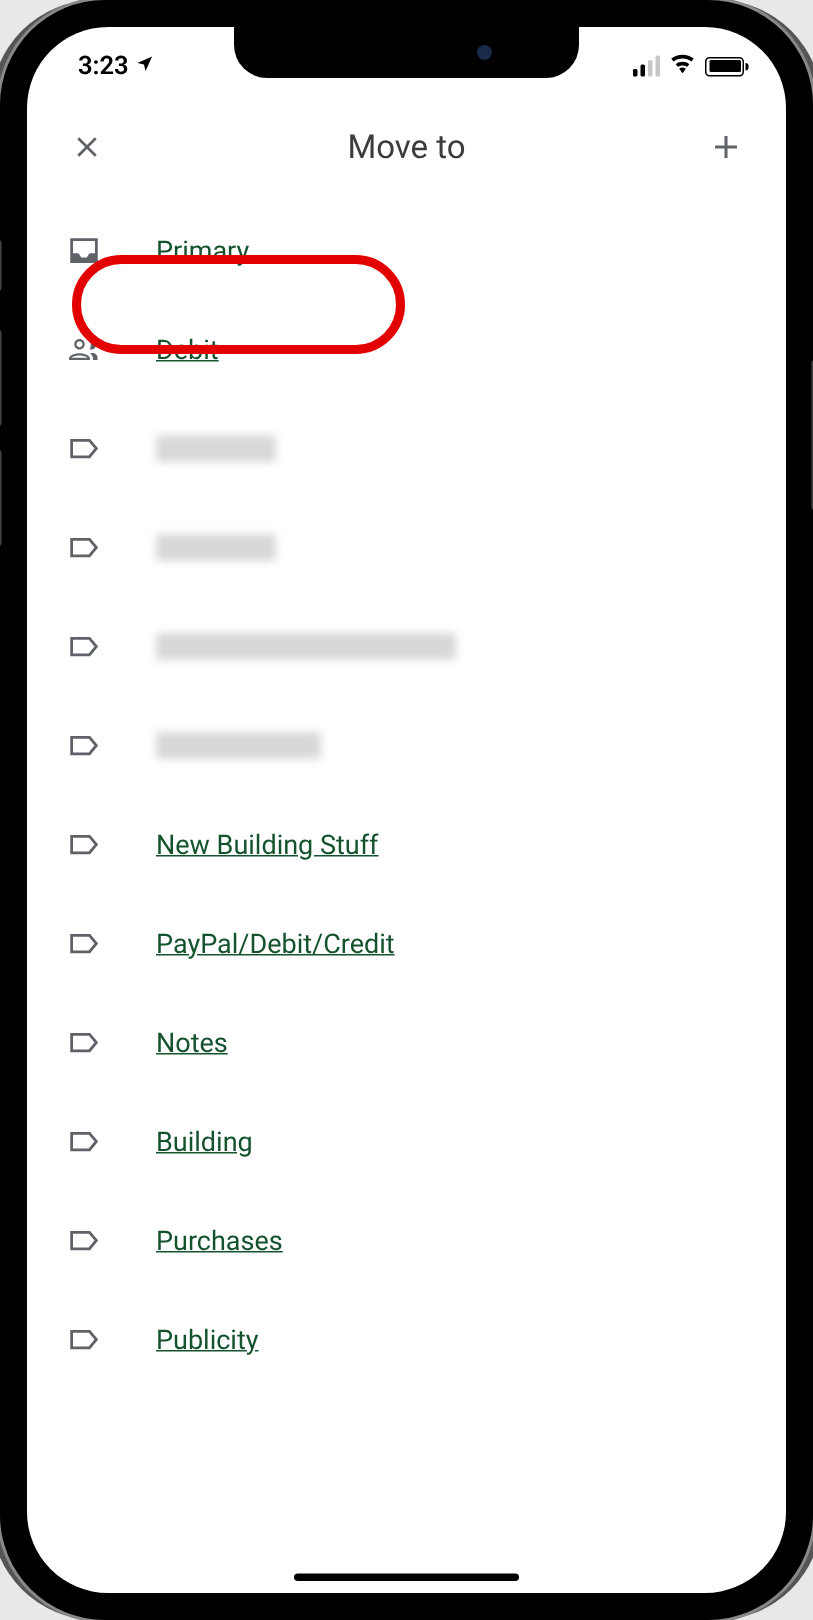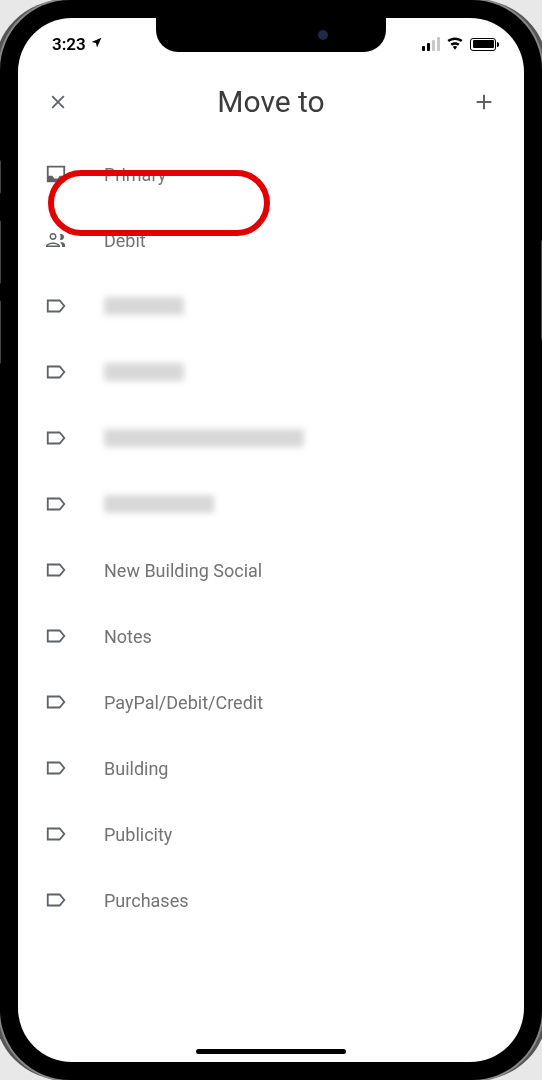--- a/index.html
+++ b/index.html
@@ -76,21 +76,21 @@
   .battery::after { content:""; position:absolute; right:-4px; top:3px; width:2px; height:5px; background:#000; border-radius:0 2px 2px 0;}
   .battery-fill { background:#000; width:100%; height:100%; border-radius:1px;}
   
   .header {
     display: flex;
     align-items: center;
     justify-content: space-between;
     padding: 22px 26px 18px 26px;
   }
   .header-title {
-    font-size: 30px;
+    font-size: 22px;
     color: #3c3c3c;
     font-weight: 400;
   }
   .icon-btn {
     width: 28px; height: 28px;
     display: flex; align-items: center; justify-content: center;
     color: #5f6368;
   }
   
   .list {
@@ -106,22 +106,23 @@
     gap: 36px;
   }
   .row-icon {
     width: 24px; height: 24px;
     flex-shrink: 0;
     display: flex; align-items: center; justify-content: center;
     color: #5f6368;
   }
   .row-label {
     font-size: 18px;
-    color: #737373;
+    color: #14532d;
     font-weight: 400;
+    text-decoration: underline;
   }
   .blurred {
     background: #d8d8d8;
     height: 18px;
     filter: blur(3px);
     border-radius: 2px;
   }
   .blur1 { width: 80px; }
   .blur2 { width: 80px; }
   .blur3 { width: 200px; }
@@ -263,65 +264,65 @@
         </div>
         <span class="blurred blur4"></span>
       </div>
 
       <div class="row">
         <div class="row-icon">
           <svg width="22" height="22" viewBox="0 0 24 24">
               <path fill="none" stroke="#5f6368" stroke-width="2" d="M3 6h13l5 6-5 6H3z"></path>
             </svg>
         </div>
-        <span class="row-label">New Building Social</span>
+        <span class="row-label">New Building Stuff</span>
+      </div>
+
+      <div class="row">
+        <div class="row-icon">
+          <svg width="22" height="22" viewBox="0 0 24 24">
+              <path fill="none" stroke="#5f6368" stroke-width="2" d="M3 6h13l5 6-5 6H3z"></path>
+            </svg>
+        </div>
+        <span class="row-label">PayPal/Debit/Credit</span>
       </div>
 
       <div class="row">
         <div class="row-icon">
           <svg width="22" height="22" viewBox="0 0 24 24">
               <path fill="none" stroke="#5f6368" stroke-width="2" d="M3 6h13l5 6-5 6H3z"></path>
             </svg>
         </div>
         <span class="row-label">Notes</span>
       </div>
 
       <div class="row">
         <div class="row-icon">
           <svg width="22" height="22" viewBox="0 0 24 24">
               <path fill="none" stroke="#5f6368" stroke-width="2" d="M3 6h13l5 6-5 6H3z"></path>
             </svg>
         </div>
-        <span class="row-label">PayPal/Debit/Credit</span>
-      </div>
-
-      <div class="row">
-        <div class="row-icon">
-          <svg width="22" height="22" viewBox="0 0 24 24">
-              <path fill="none" stroke="#5f6368" stroke-width="2" d="M3 6h13l5 6-5 6H3z"></path>
-            </svg>
-        </div>
         <span class="row-label">Building</span>
       </div>
 
       <div class="row">
         <div class="row-icon">
           <svg width="22" height="22" viewBox="0 0 24 24">
               <path fill="none" stroke="#5f6368" stroke-width="2" d="M3 6h13l5 6-5 6H3z"></path>
             </svg>
         </div>
+        <span class="row-label">Purchases</span>
+      </div>
+
+      <div class="row">
+        <div class="row-icon">
+          <svg width="22" height="22" viewBox="0 0 24 24">
+              <path fill="none" stroke="#5f6368" stroke-width="2" d="M3 6h13l5 6-5 6H3z"></path>
+            </svg>
+        </div>
         <span class="row-label">Publicity</span>
-      </div>
-
-      <div class="row">
-        <div class="row-icon">
-          <svg width="22" height="22" viewBox="0 0 24 24">
-              <path fill="none" stroke="#5f6368" stroke-width="2" d="M3 6h13l5 6-5 6H3z"></path>
-            </svg>
-        </div>
-        <span class="row-label">Purchases</span>
       </div>
 
     </div>
 
     <div class="home-indicator"></div>
   </div>
 </div>
 
 </body></html>

